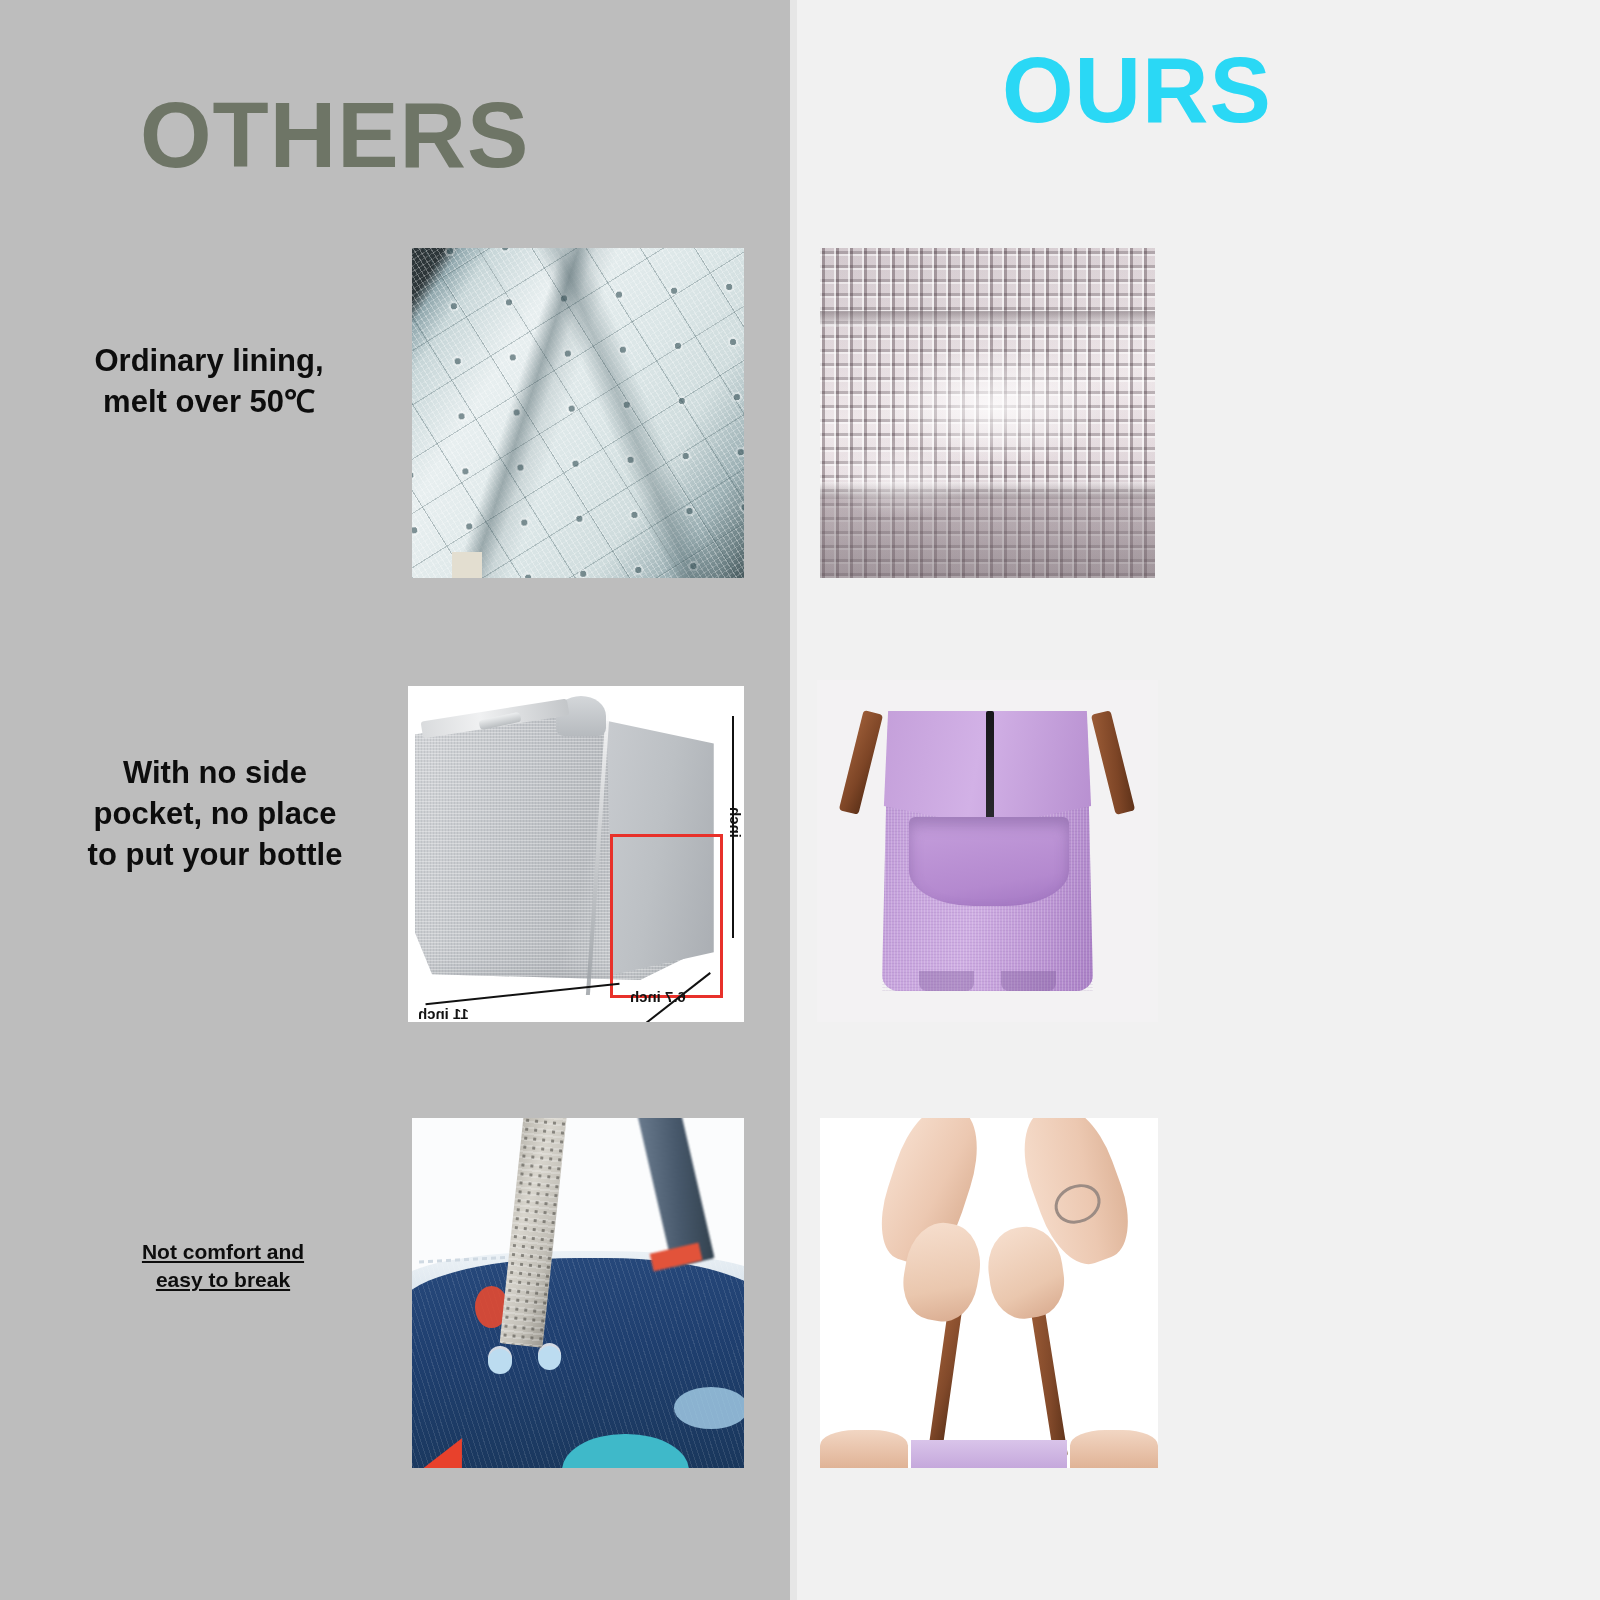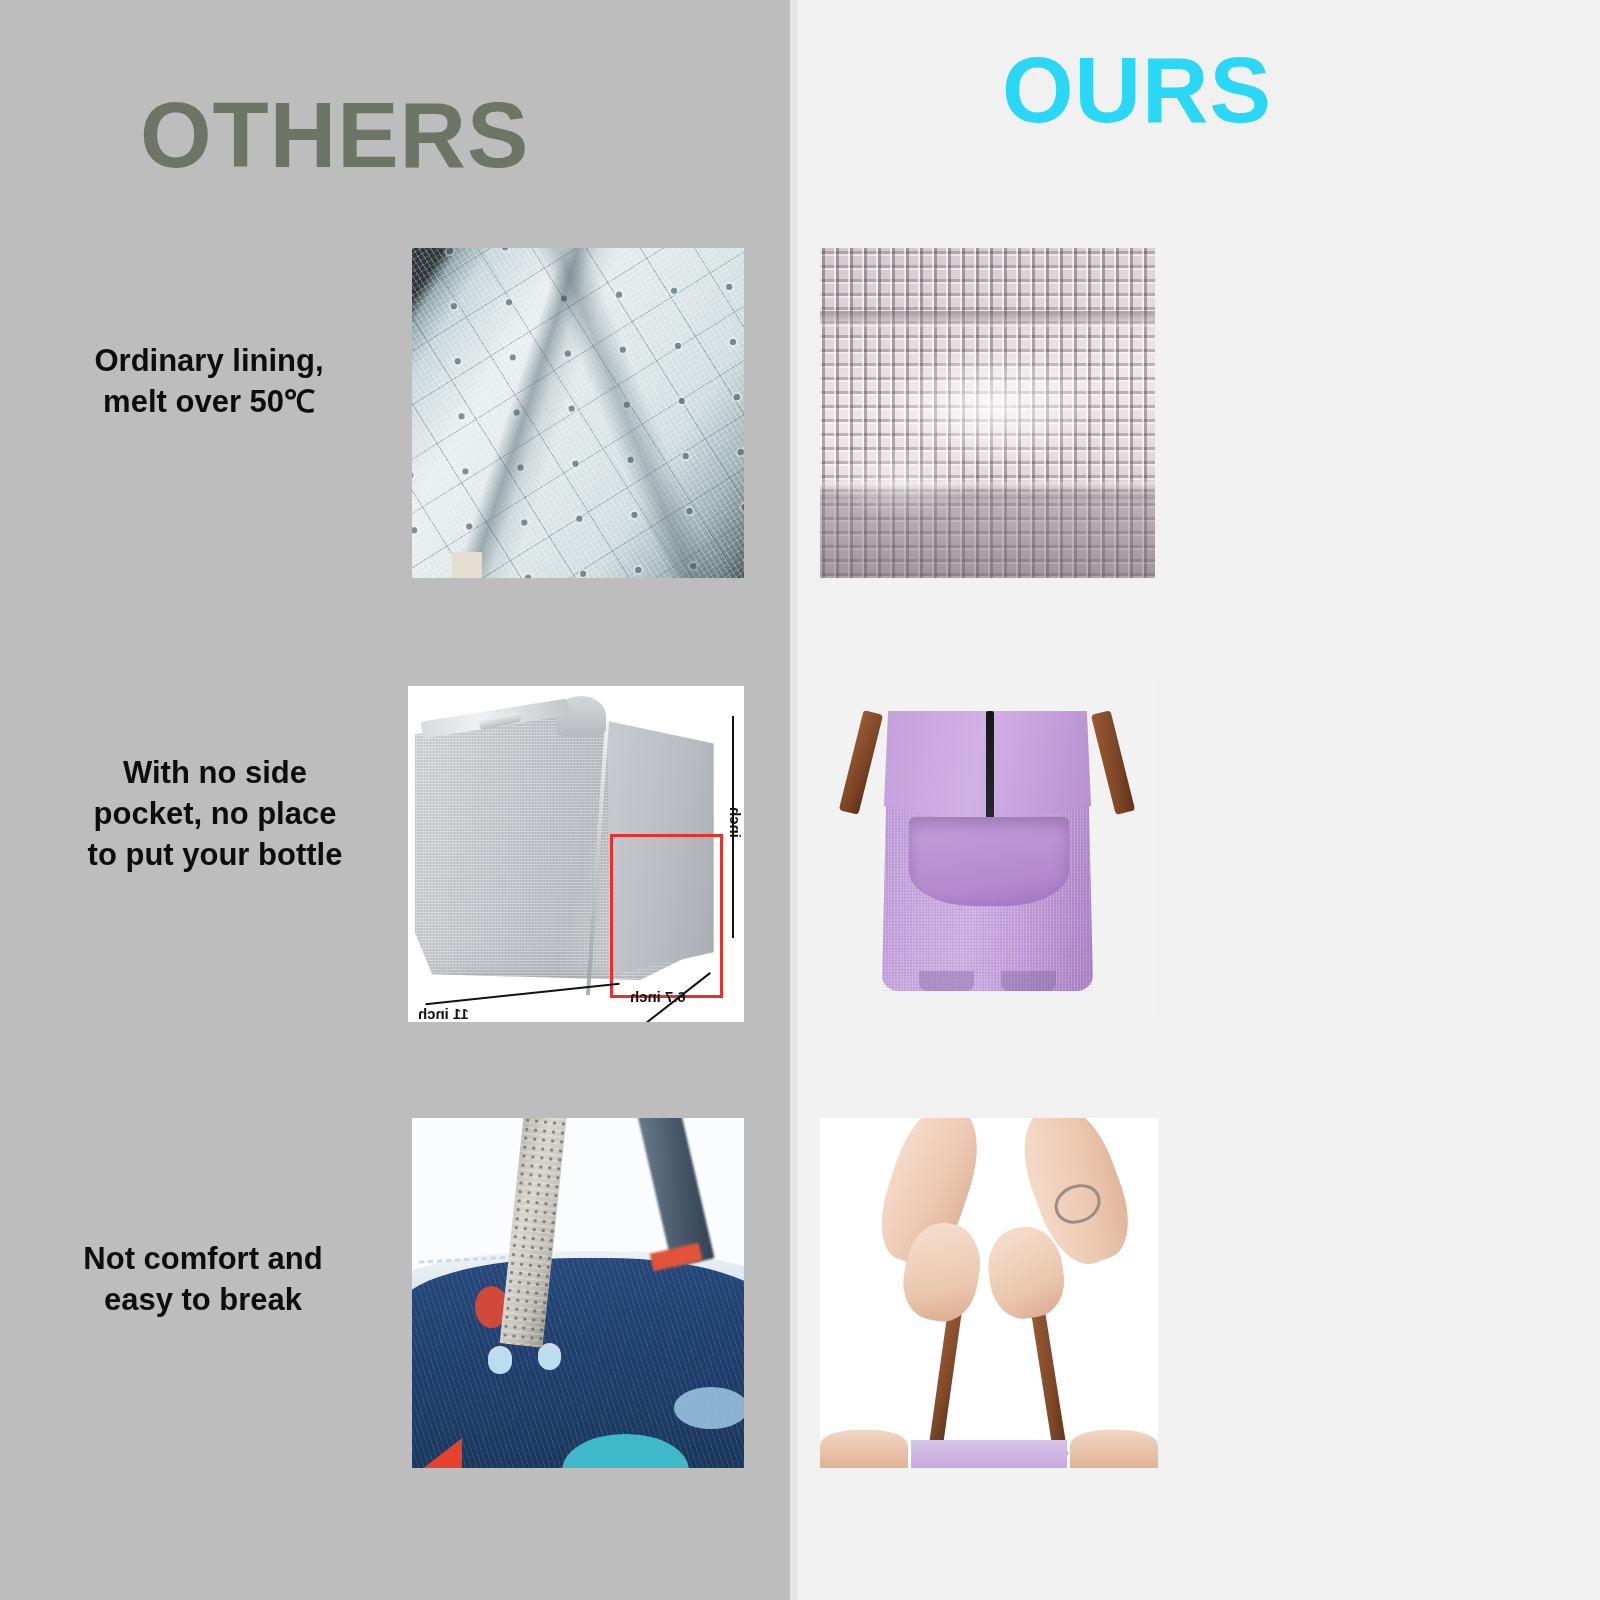--- a/index.html
+++ b/index.html
@@ -67,21 +67,21 @@
     font-weight: 700;
     color: #0d0d0d;
     text-align: center;
     line-height: 1.33;
     white-space: pre-line;
   }
   .cap-l1 { left: 24px;   top: 340px;  width: 370px; font-size: 31px; }
   .cap-r1 { left: 1196px; top: 302px;  width: 360px; font-size: 31px; }
   .cap-l2 { left: 40px;   top: 752px;  width: 350px; font-size: 31px; }
   .cap-r2 { left: 1196px; top: 740px;  width: 355px; font-size: 31px; }
-  .cap-l3 { left: 28px;   top: 1238px; width: 350px; font-size: 31px; }
+  .cap-l3 { left: 48px;   top: 1238px; width: 350px; font-size: 21px; text-decoration: underline; }
   .cap-r3 { left: 1216px; top: 1152px; width: 325px; font-size: 31px; }
 
   
   .photo {
     position: absolute;
     overflow: hidden;
     background: #ffffff;
   }
   .ph-l1 { left: 412px; top: 248px;  width: 332px; height: 330px; }
   .ph-r1 { left: 820px; top: 248px;  width: 335px; height: 330px; }

